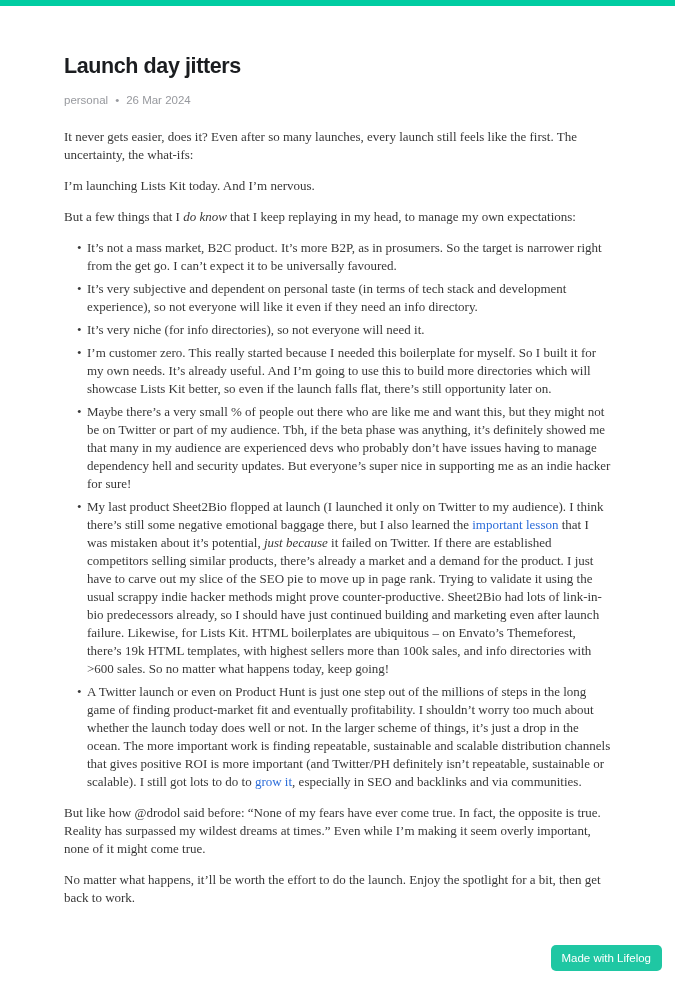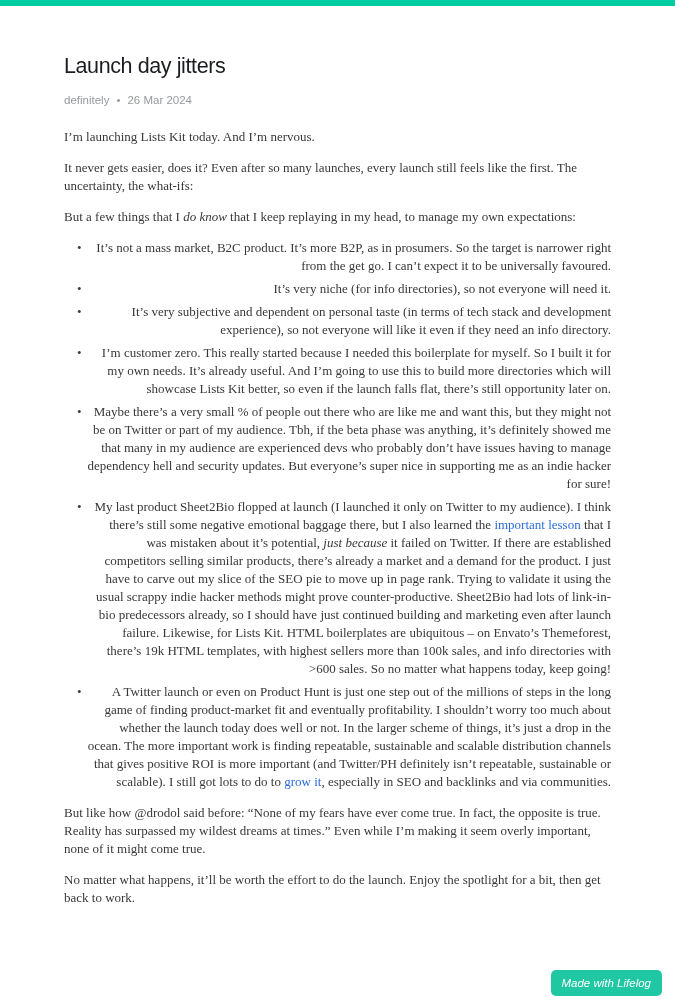--- a/index.html
+++ b/index.html
@@ -10,69 +10,68 @@
     --muted:#97999e;
     --title:#1b1d20;
   }
   *{box-sizing:border-box;}
   html,body{margin:0;padding:0;background:#ffffff;}
   body{width:675px;min-height:1000px;position:relative;font-family:"Liberation Sans",sans-serif;}
   .topbar{height:6px;width:100%;background:var(--accent);}
   .container{width:547px;margin:0 auto;padding:22px 0 70px;}
   .post-title{
     font-family:"Liberation Sans",sans-serif;
-    font-size:21.5px;font-weight:400;letter-spacing:-0.4px;
+    font-size:21.5px;font-weight:700;letter-spacing:-0.4px;
     color:var(--title);margin:26px 0 15px;
   }
   .meta{
     display:flex;align-items:center;gap:7px;
     font-size:11.5px;color:var(--muted);margin:0 0 22px;
   }
   article{
     font-family:"Liberation Serif","DejaVu Serif",serif;
     font-size:13px;line-height:18px;color:var(--text);
   }
   article p{margin:0 0 13px;}
   .what-ifs{font-style:italic;}
   em.bi{font-weight:400;font-style:italic;}
   a.inline-link{color:var(--link);text-decoration:none;cursor:pointer;}
-  ul.takeaways{list-style:none;margin:0 0 13px;padding:0 0 0 13px;text-align:right;}
+  ul.takeaways{list-style:none;margin:0 0 13px;padding:0 0 0 13px;}
   ul.takeaways li{position:relative;padding-left:10px;margin:0 0 5px;}
   ul.takeaways li::before{content:"\2022";position:absolute;left:0;top:0;color:var(--text);}
   .badge{
-    position:fixed;right:13px;bottom:4px;
+    position:fixed;right:13px;bottom:29px;
     background:var(--badge);color:#ffffff;
     font-family:"Liberation Sans",sans-serif;font-size:11.5px;
     padding:7px 11px;border-radius:5px;text-decoration:none;
     display:inline-block;
-    font-style:italic;
   }
 </style>
 </head>
 <body>
 
 <div class="topbar"></div>
 
 <div class="container">
   <h1 class="post-title">Launch day jitters</h1>
 
   <div class="meta">
-    <span>definitely</span>
+    <span>personal</span>
     <span>•</span>
     <span>26 Mar 2024</span>
   </div>
 
   <article>
+    <p>It never gets easier, does it? Even after so many launches, every launch still feels like the first. The uncertainty, the what-ifs:</p>
     <p>I’m launching Lists Kit today. And I’m nervous.</p>
-    <p>It never gets easier, does it? Even after so many launches, every launch still feels like the first. The uncertainty, the what-ifs:</p>
     <p>But a few things that I <em class="bi">do know</em> that I keep replaying in my head, to manage my own expectations:</p>
     <ul class="takeaways">
         <li>It’s not a mass market, B2C product. It’s more B2P, as in prosumers. So the target is narrower right from the get go. I can’t expect it to be universally favoured.</li>
+        <li>It’s very subjective and dependent on personal taste (in terms of tech stack and development experience), so not everyone will like it even if they need an info directory.</li>
         <li>It’s very niche (for info directories), so not everyone will need it.</li>
-        <li>It’s very subjective and dependent on personal taste (in terms of tech stack and development experience), so not everyone will like it even if they need an info directory.</li>
         <li>I’m customer zero. This really started because I needed this boilerplate for myself. So I built it for my own needs. It’s already useful. And I’m going to use this to build more directories which will showcase Lists Kit better, so even if the launch falls flat, there’s still opportunity later on.</li>
         <li>Maybe there’s a very small % of people out there who are like me and want this, but they might not be on Twitter or part of my audience. Tbh, if the beta phase was anything, it’s definitely showed me that many in my audience are experienced devs who probably don’t have issues having to manage dependency hell and security updates. But everyone’s super nice in supporting me as an indie hacker for sure!</li>
         <li>My last product Sheet2Bio flopped at launch (I launched it only on Twitter to my audience). I think there’s still some negative emotional baggage there, but I also learned the <a class="inline-link" href="#">important lesson</a> that I was mistaken about it’s potential, <em>just because</em> it failed on Twitter. If there are established competitors selling similar products, there’s already a market and a demand for the product. I just have to carve out my slice of the SEO pie to move up in page rank. Trying to validate it using the usual scrappy indie hacker methods might prove counter-productive. Sheet2Bio had lots of link-in-bio predecessors already, so I should have just continued building and marketing even after launch failure. Likewise, for Lists Kit. HTML boilerplates are ubiquitous – on Envato’s Themeforest, there’s 19k HTML templates, with highest sellers more than 100k sales, and info directories with &gt;600 sales. So no matter what happens today, keep going!</li>
         <li>A Twitter launch or even on Product Hunt is just one step out of the millions of steps in the long game of finding product-market fit and eventually profitability. I shouldn’t worry too much about whether the launch today does well or not. In the larger scheme of things, it’s just a drop in the ocean. The more important work is finding repeatable, sustainable and scalable distribution channels that gives positive ROI is more important (and Twitter/PH definitely isn’t repeatable, sustainable or scalable). I still got lots to do to <a class="inline-link" href="#">grow it</a>, especially in SEO and backlinks and via communities.</li>
       </ul>
     <p>But like how @drodol said before: “None of my fears have ever come true. In fact, the opposite is true. Reality has surpassed my wildest dreams at times.” Even while I’m making it seem overly important, none of it might come true.</p>
     <p>No matter what happens, it’ll be worth the effort to do the launch. Enjoy the spotlight for a bit, then get back to work.</p>
 
   </article>
 </div>

